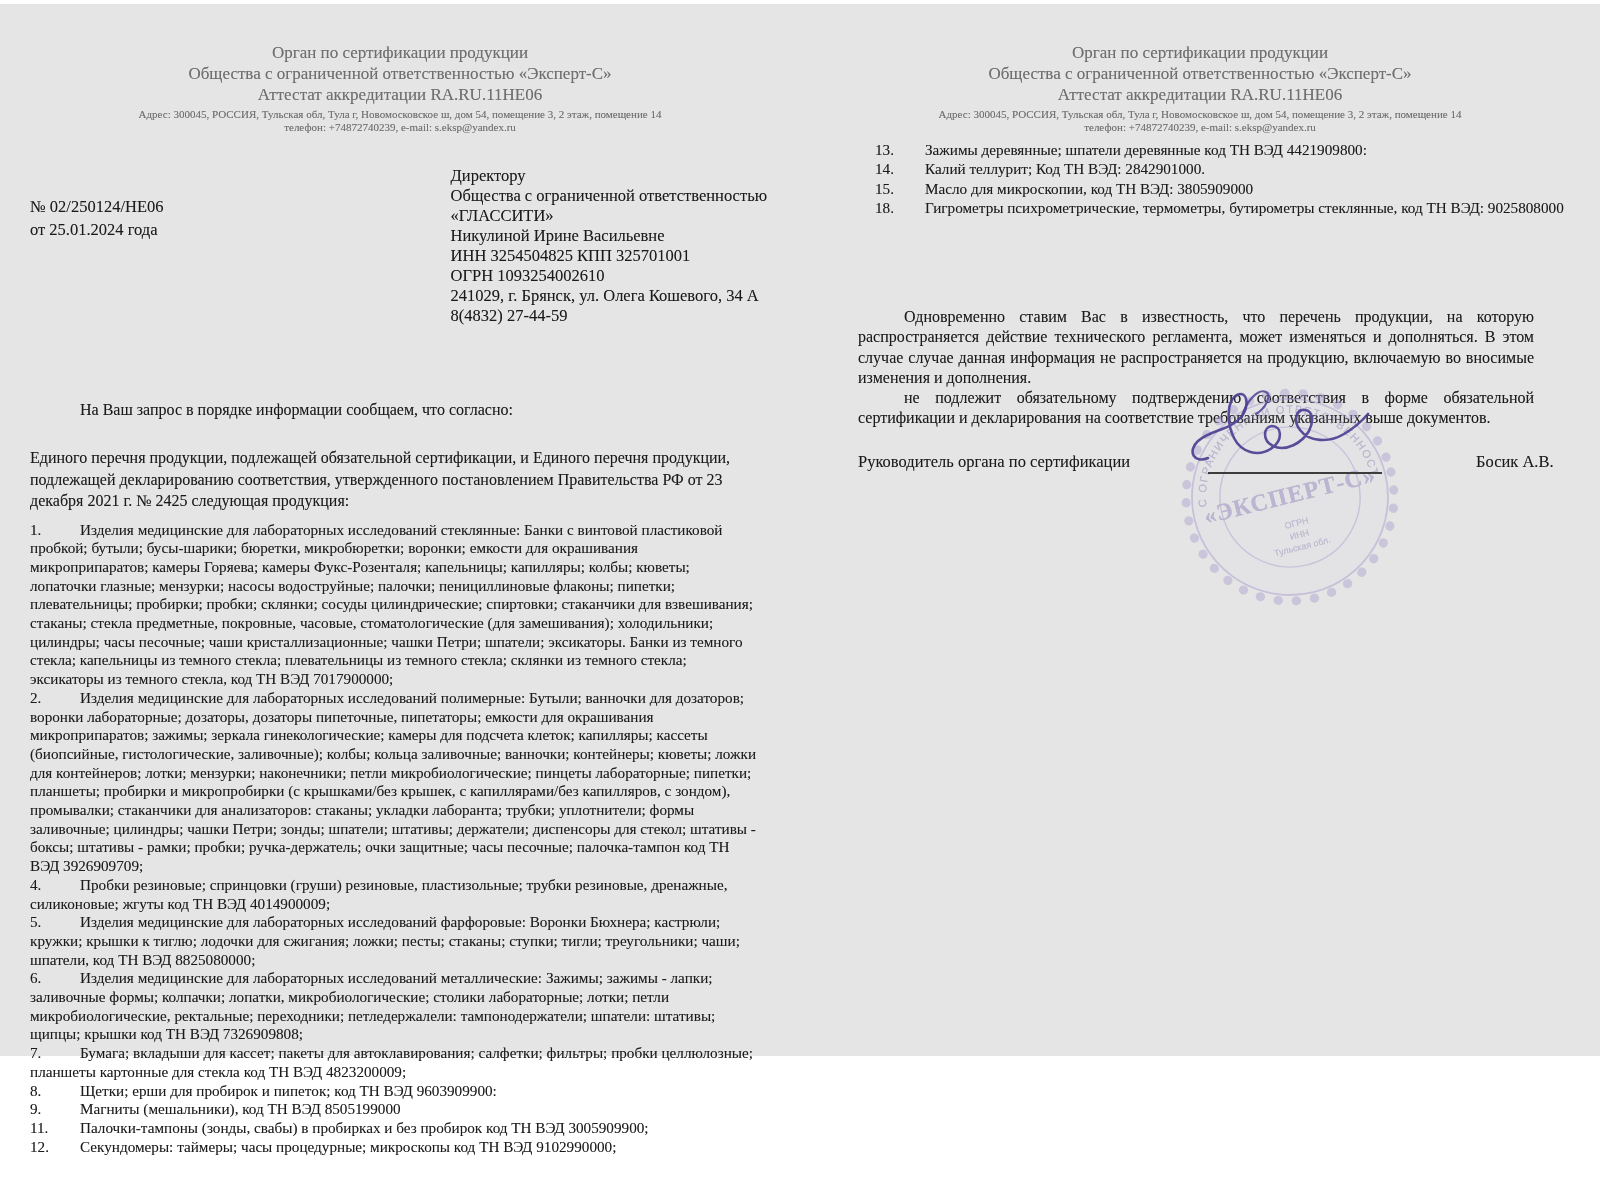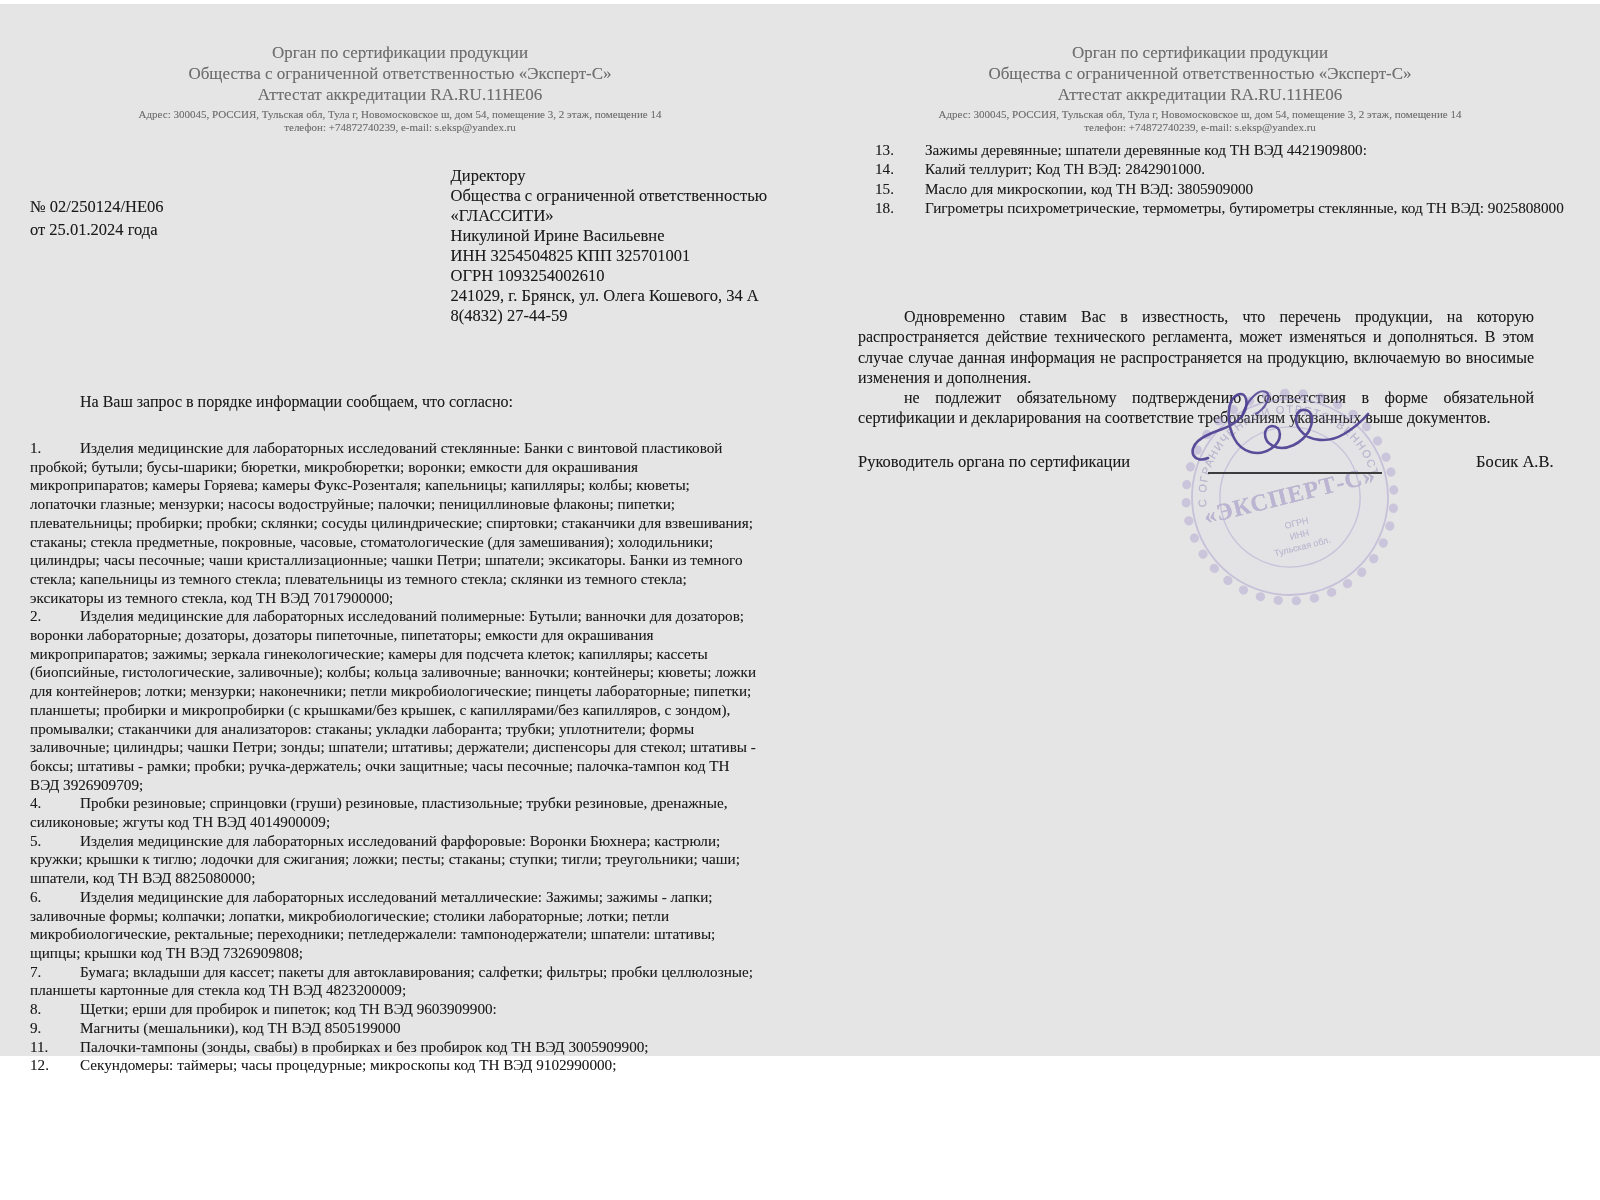--- a/index.html
+++ b/index.html
@@ -18,21 +18,21 @@
        color:#6f6f6f;text-shadow:0 0 0.5px rgba(110,110,110,0.45);}
   .hdr .hl{font-size:17px;line-height:21px;}
   .hdr .hs{font-size:11px;line-height:13px;}
   .hdr .hs.first{margin-top:3px;}
 
   
   .ref-block{position:absolute;left:30px;top:160px;font-size:16.5px;line-height:22.5px;margin-top:32px;}
   .addressee{position:absolute;right:33px;top:162px;text-align:left;
              font-size:16.5px;line-height:20px;}
   .body-block{position:absolute;left:30px;top:383px;width:728px;}
-  .intro{font-size:16px;line-height:21px;text-indent:50px;margin:4px 0 27px 0;}
+  .intro{font-size:16px;line-height:21px;text-indent:50px;margin:12px 0 27px 0;}
   .legal{font-size:16px;line-height:21.5px;margin:0 0 9px 0;}
   .item{font-size:15.2px;line-height:18.7px;}
   .inum{display:inline-block;width:50px;}
 
   
   .r-items{position:absolute;left:58px;top:136px;width:692px;margin-left:17px;}
   .r-item{font-size:15.2px;line-height:19.3px;}
   .r-paras{position:absolute;left:58px;top:303px;width:676px;
            font-size:16px;line-height:20.3px;text-align:justify;}
   .r-paras p{margin:0;text-indent:46px;}
@@ -68,20 +68,21 @@
     <div>«ГЛАССИТИ»</div>
     <div>Никулиной Ирине Васильевне</div>
     <div>ИНН 3254504825 КПП 325701001</div>
     <div>ОГРН 1093254002610</div>
     <div>241029, г. Брянск, ул. Олега Кошевого, 34 А</div>
     <div>8(4832) 27-44-59</div>
   </div>
 
   <div class="body-block">
     <p class="intro">На Ваш запрос в порядке информации сообщаем, что согласно:</p>
+    <p class="legal">Единого перечня продукции, подлежащей обязательной сертификации, и Единого перечня продукции, подлежащей декларированию соответствия, утвержденного постановлением Правительства РФ от 23 декабря 2021 г. № 2425 следующая продукция:</p>
 
     <div class="item"><span class="inum">1.</span><span>Изделия медицинские для лабораторных исследований стеклянные: Банки с винтовой пластиковой пробкой; бутыли; бусы-шарики; бюретки, микробюретки; воронки; емкости для окрашивания микроприпаратов; камеры Горяева; камеры Фукс-Розенталя; капельницы; капилляры; колбы; кюветы; лопаточки глазные; мензурки; насосы водоструйные; палочки; пенициллиновые флаконы; пипетки; плевательницы; пробирки; пробки; склянки; сосуды цилиндрические; спиртовки; стаканчики для взвешивания; стаканы; стекла предметные, покровные, часовые, стоматологические (для замешивания); холодильники; цилиндры; часы песочные; чаши кристаллизационные; чашки Петри; шпатели; эксикаторы. Банки из темного стекла; капельницы из темного стекла; плевательницы из темного стекла; склянки из темного стекла; эксикаторы из темного стекла, код ТН ВЭД 7017900000;</span></div>
     <div class="item"><span class="inum">2.</span><span>Изделия медицинские для лабораторных исследований полимерные: Бутыли; ванночки для дозаторов; воронки лабораторные; дозаторы, дозаторы пипеточные, пипетаторы; емкости для окрашивания микроприпаратов; зажимы; зеркала гинекологические; камеры для подсчета клеток; капилляры; кассеты (биопсийные, гистологические, заливочные); колбы; кольца заливочные; ванночки; контейнеры; кюветы; ложки для контейнеров; лотки; мензурки; наконечники; петли микробиологические; пинцеты лабораторные; пипетки; планшеты; пробирки и микропробирки (с крышками/без крышек, с капиллярами/без капилляров, с зондом), промывалки; стаканчики для анализаторов: стаканы; укладки лаборанта; трубки; уплотнители; формы заливочные; цилиндры; чашки Петри; зонды; шпатели; штативы; держатели; диспенсоры для стекол; штативы - боксы; штативы - рамки; пробки; ручка-держатель; очки защитные; часы песочные; палочка-тампон код ТН ВЭД 3926909709;</span></div>
     <div class="item"><span class="inum">4.</span><span>Пробки резиновые; спринцовки (груши) резиновые, пластизольные; трубки резиновые, дренажные, силиконовые; жгуты код ТН ВЭД 4014900009;</span></div>
     <div class="item"><span class="inum">5.</span><span>Изделия медицинские для лабораторных исследований фарфоровые: Воронки Бюхнера; кастрюли; кружки; крышки к тиглю; лодочки для сжигания; ложки; песты; стаканы; ступки; тигли; треугольники; чаши; шпатели, код ТН ВЭД 8825080000;</span></div>
     <div class="item"><span class="inum">6.</span><span>Изделия медицинские для лабораторных исследований металлические: Зажимы; зажимы - лапки; заливочные формы; колпачки; лопатки, микробиологические; столики лабораторные; лотки; петли микробиологические, ректальные; переходники; петледержалели: тампонодержатели; шпатели: штативы; щипцы; крышки код ТН ВЭД 7326909808;</span></div>
     <div class="item"><span class="inum">7.</span><span>Бумага; вкладыши для кассет; пакеты для автоклавирования; салфетки; фильтры; пробки целлюлозные; планшеты картонные для стекла код ТН ВЭД 4823200009;</span></div>
     <div class="item"><span class="inum">8.</span><span>Щетки; ерши для пробирок и пипеток; код ТН ВЭД 9603909900:</span></div>
     <div class="item"><span class="inum">9.</span><span>Магниты (мешальники), код ТН ВЭД 8505199000</span></div>
     <div class="item"><span class="inum">11.</span><span>Палочки-тампоны (зонды, свабы) в пробирках и без пробирок код ТН ВЭД 3005909900;</span></div>

